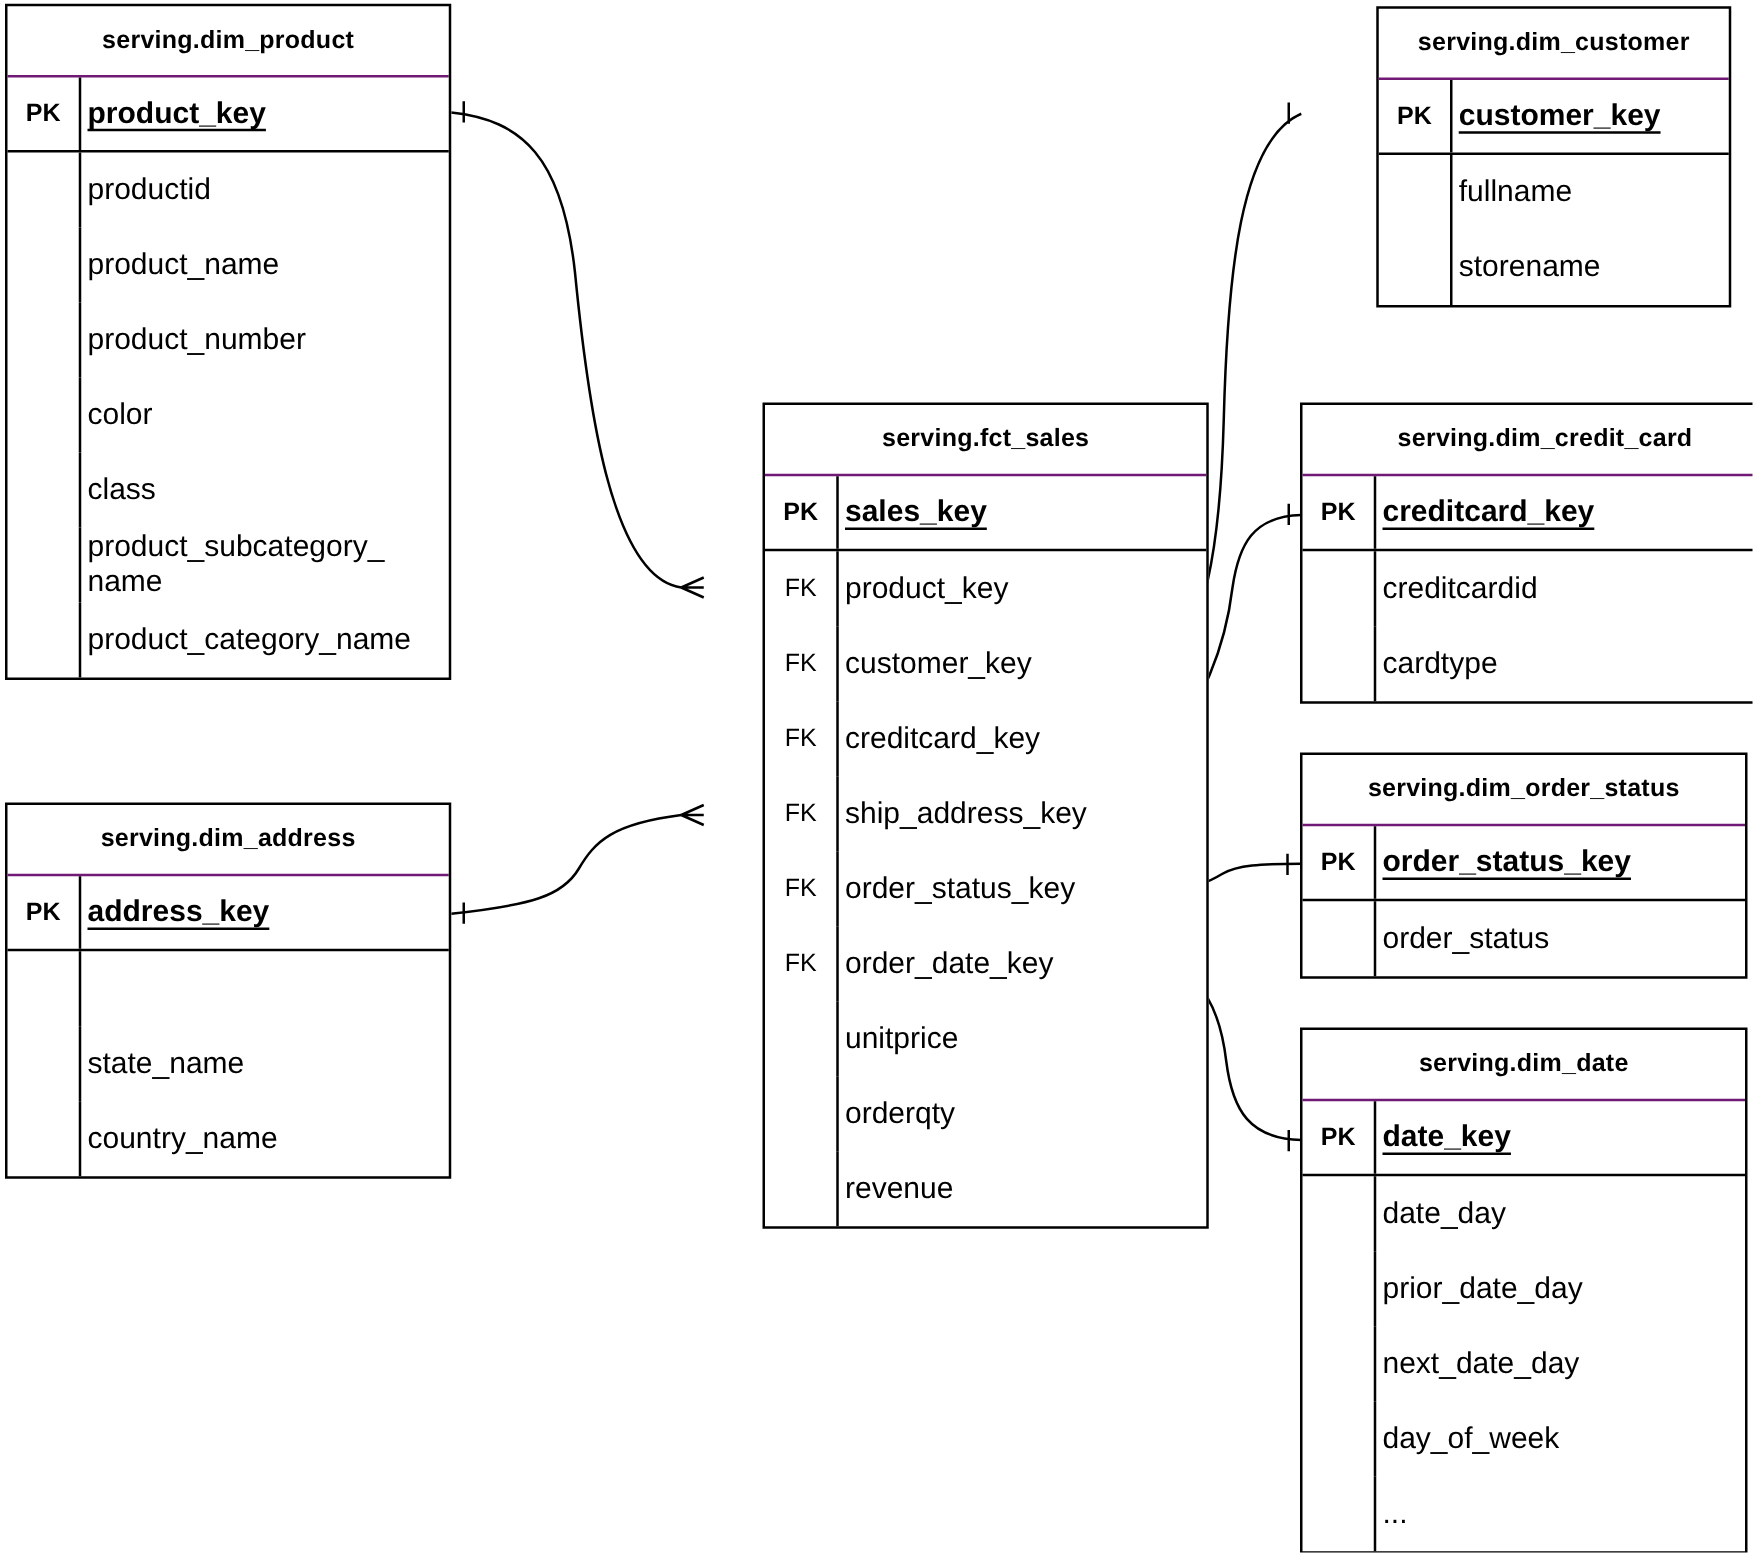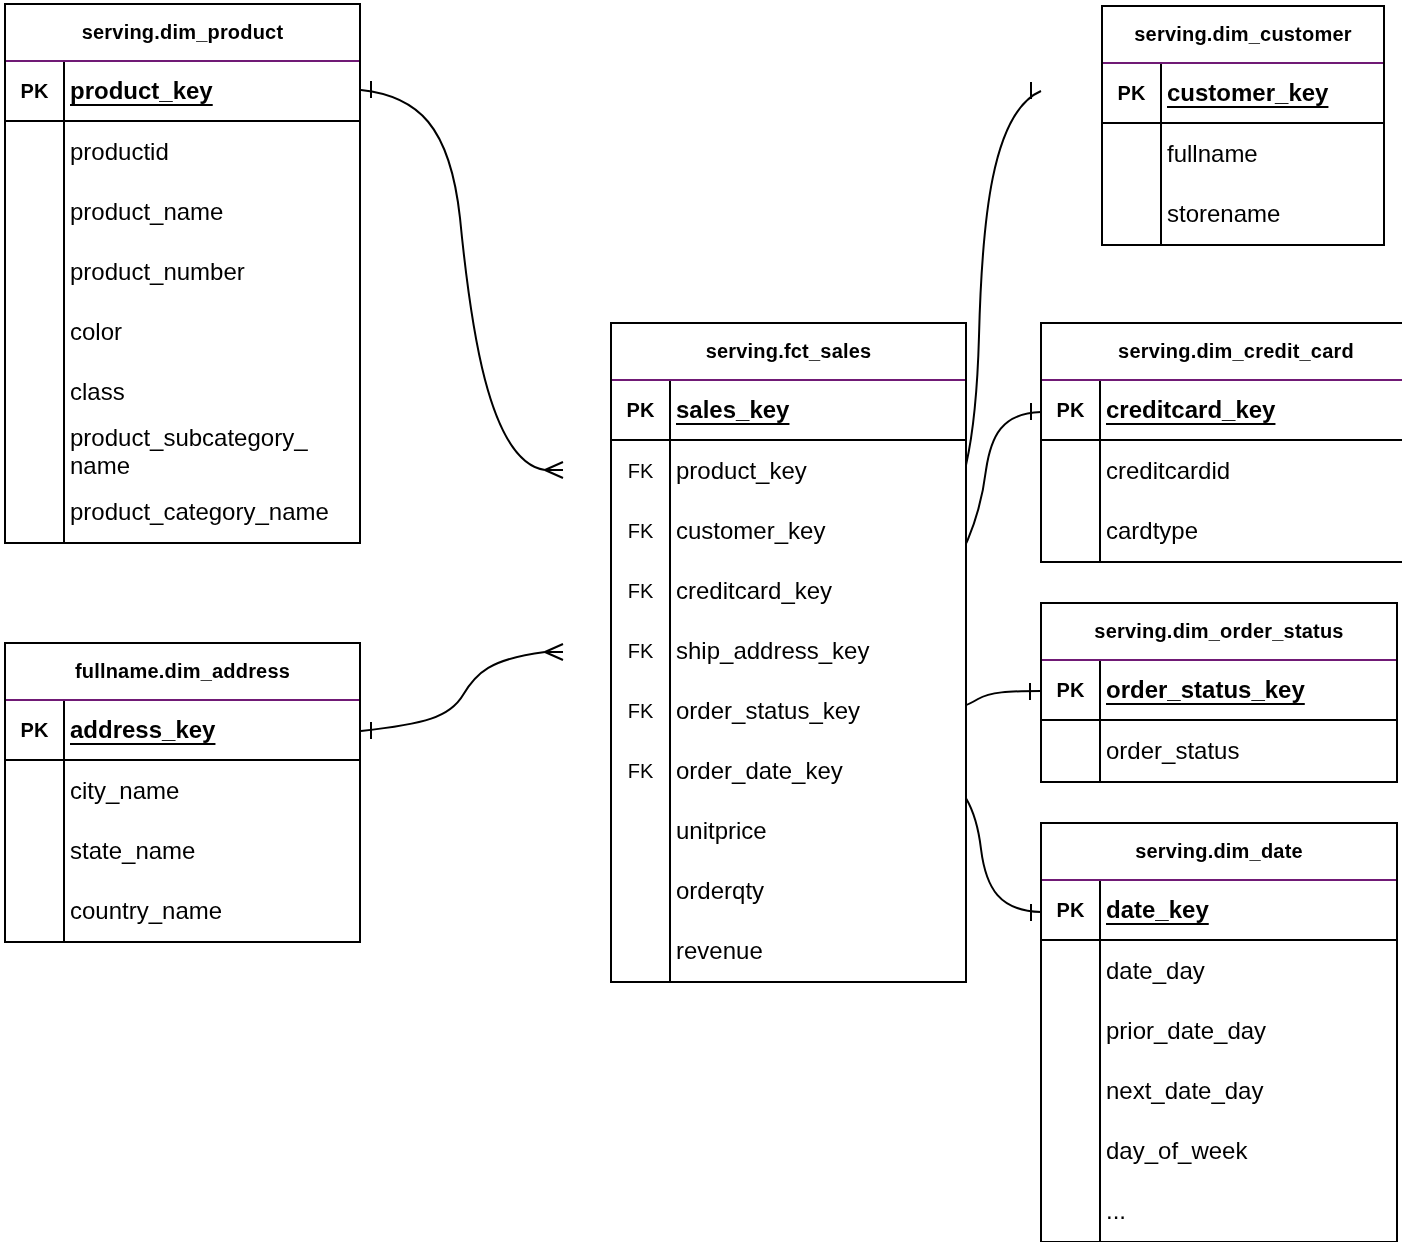--- a/index.html
+++ b/index.html
@@ -109,28 +109,27 @@
     <span class="field-cell">product_subcategory_
 name</span>
   </div>
   <div class="tbl-row">
     <span class="key-cell"></span>
     <span class="field-cell">product_category_name</span>
   </div>
 </div>
 
 <div class="erd-table" style="left:4px; top:642px; width:357px;">
-  <div class="tbl-title">fullname.dim_address</div>
+  <div class="tbl-title">serving.dim_address</div>
   <div class="tbl-row pk-row">
     <span class="key-cell">PK</span>
     <span class="field-cell pk-field">address_key</span>
   </div>
   <div class="tbl-row">
     <span class="key-cell"></span>
-    <span class="field-cell">city_name</span>
   </div>
   <div class="tbl-row">
     <span class="key-cell"></span>
     <span class="field-cell">state_name</span>
   </div>
   <div class="tbl-row">
     <span class="key-cell"></span>
     <span class="field-cell">country_name</span>
   </div>
 </div>

